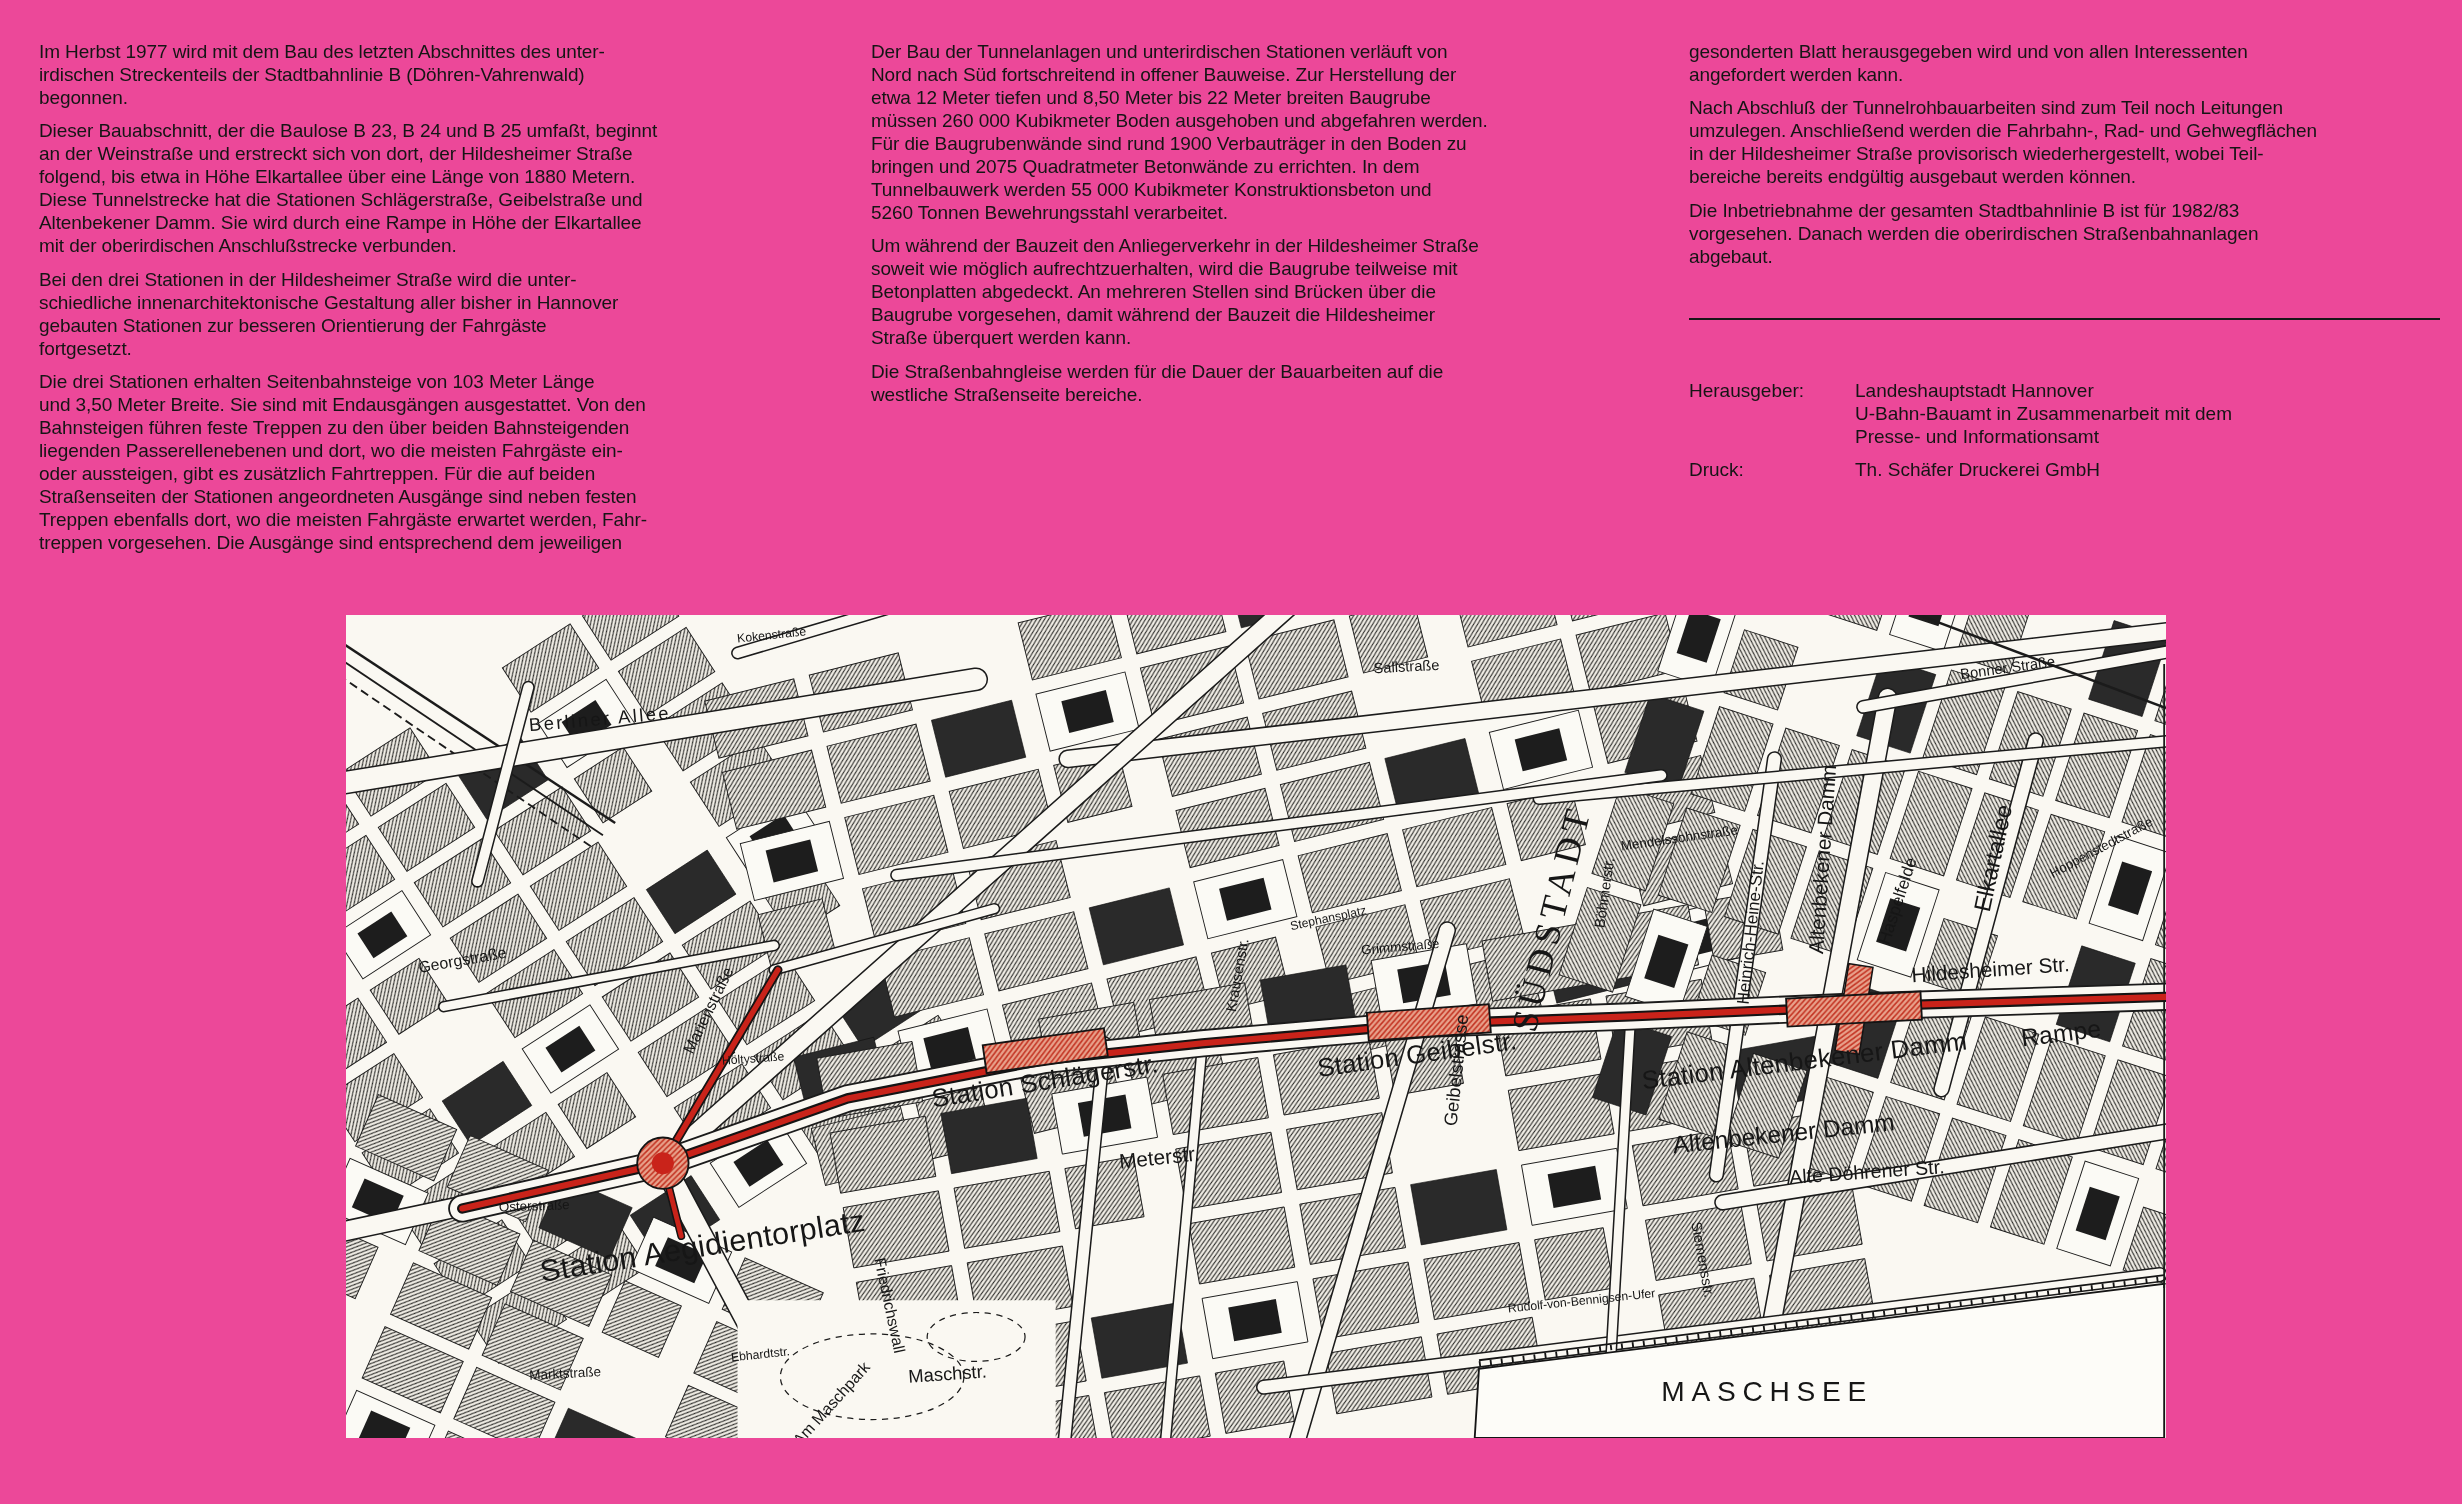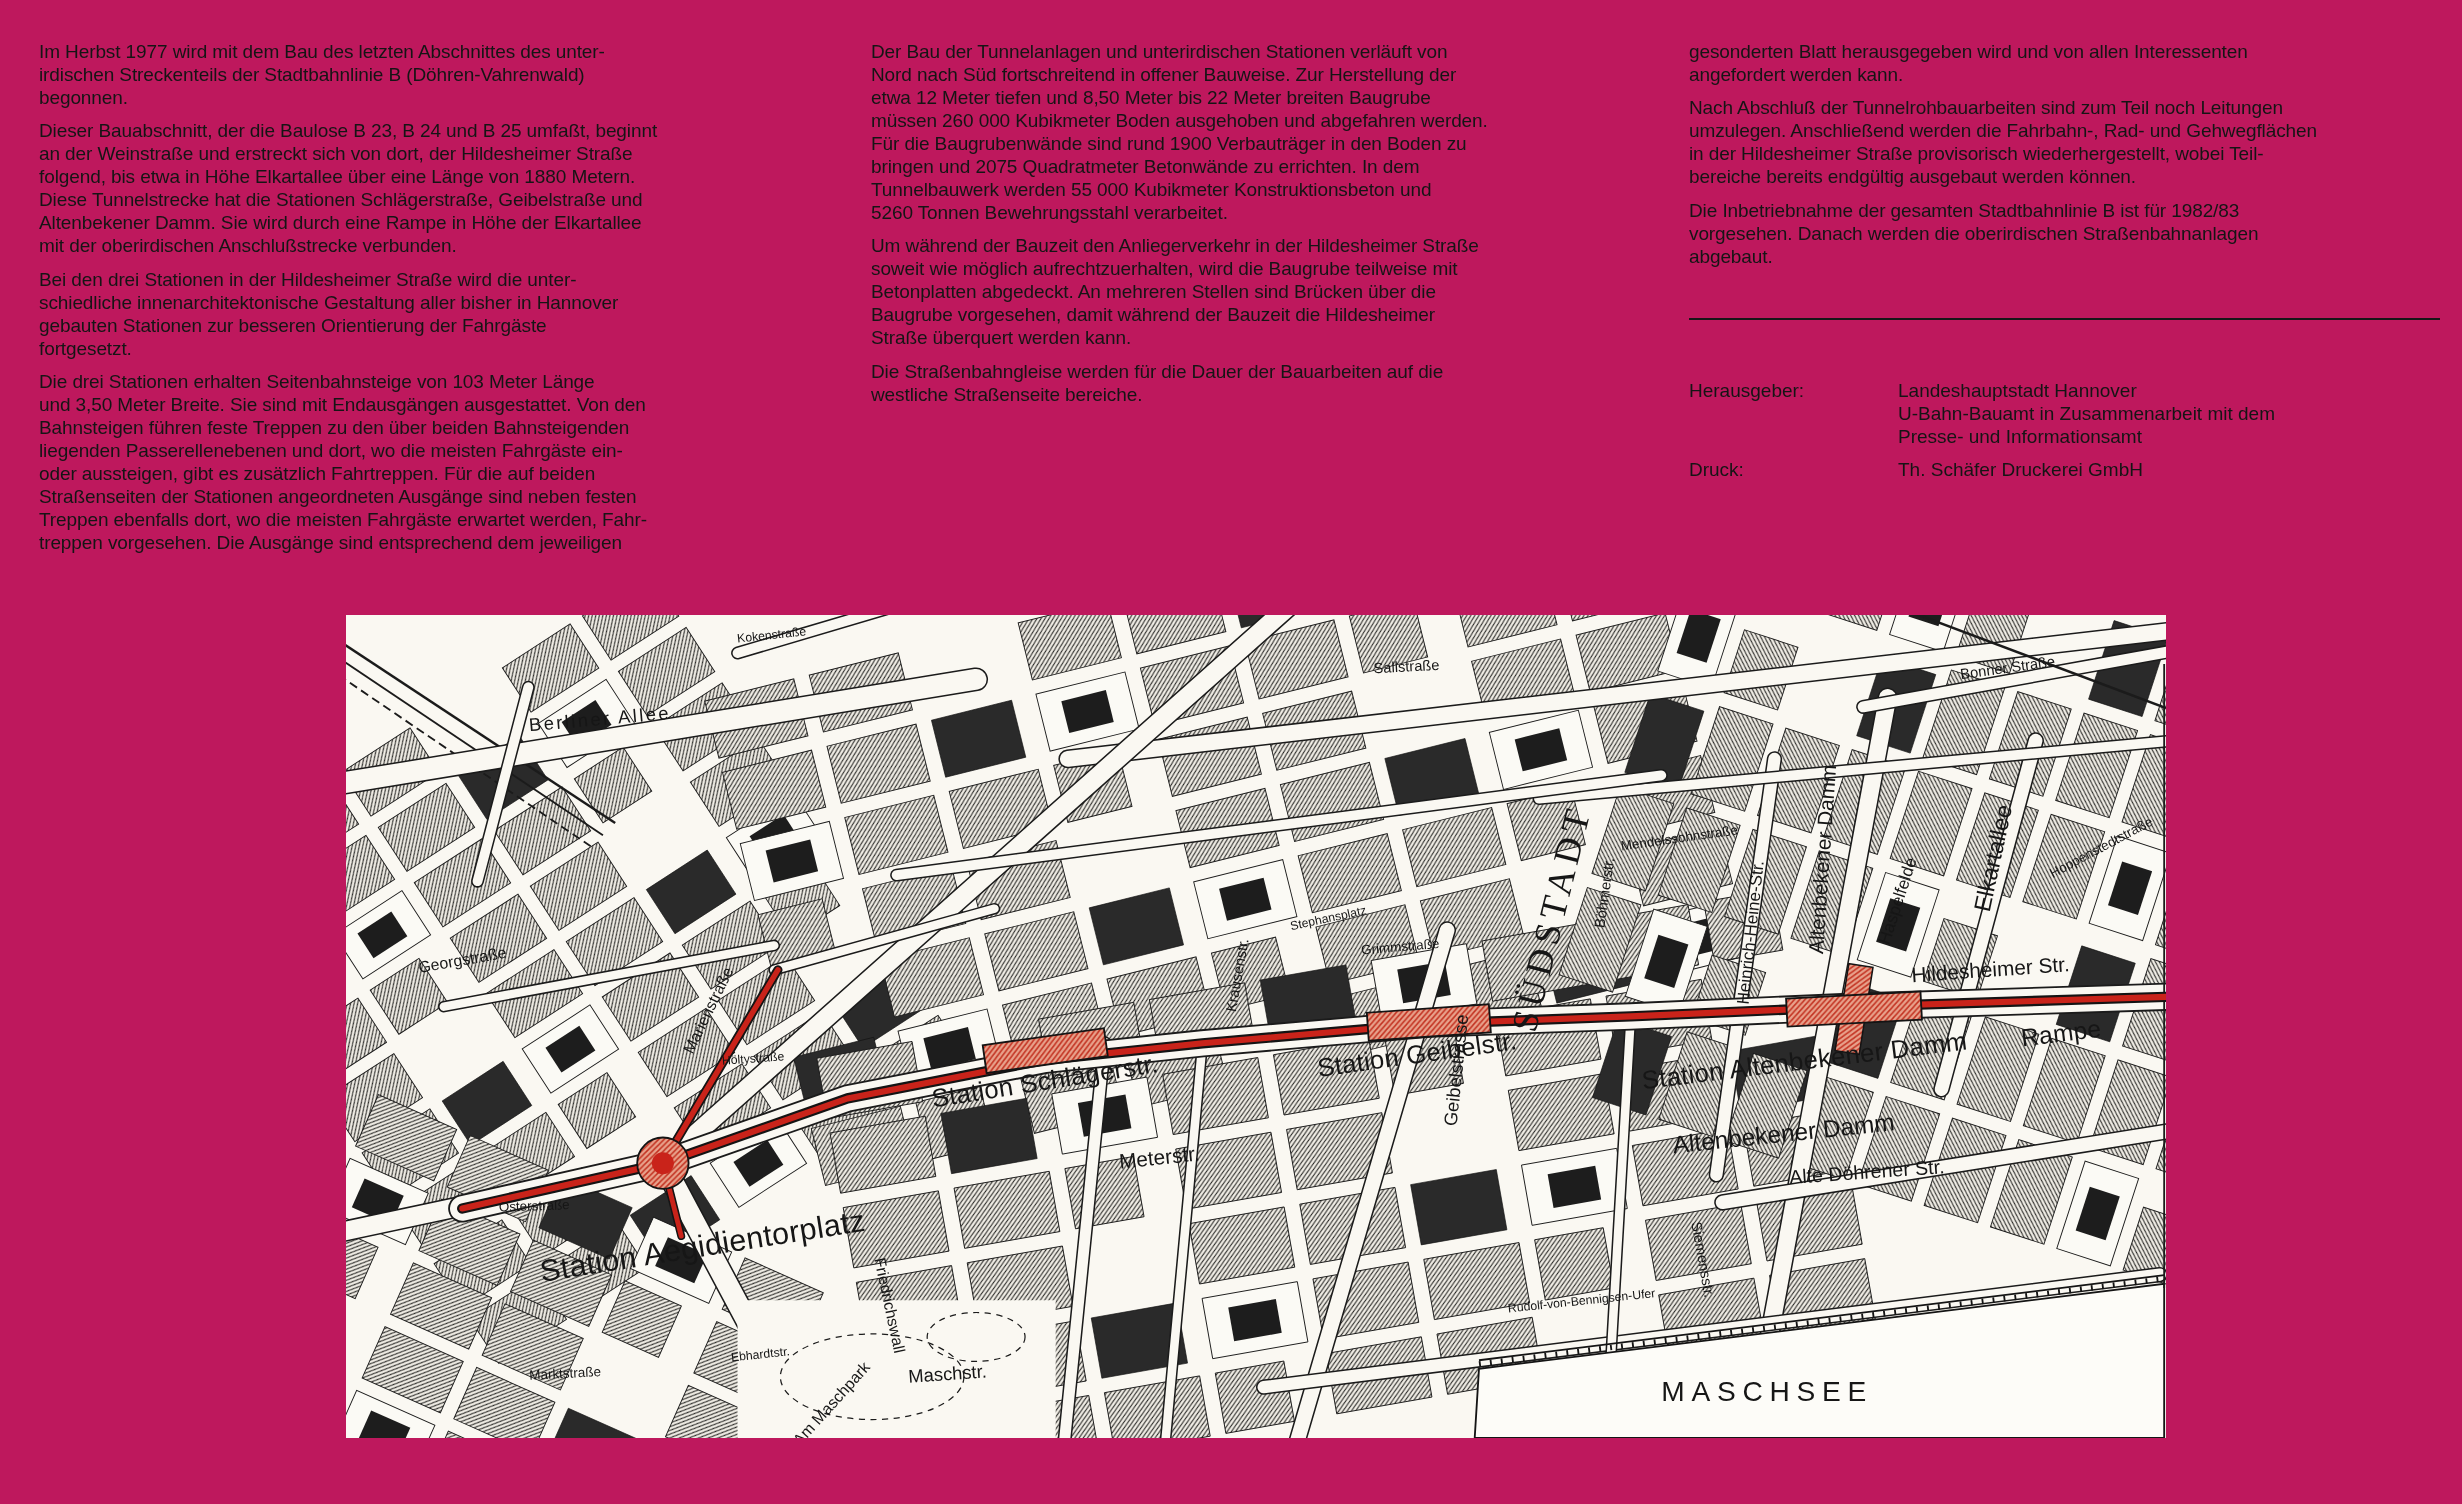--- a/index.html
+++ b/index.html
@@ -1,34 +1,34 @@
 <!DOCTYPE html>
 <html style="font-size:9.8px"><head>
 <meta charset="utf-8">
 <style>
   html,body{margin:0;padding:0;}
   .page{
     position:relative;
     width:2462px;height:1505px;
-    background:#be185d;
+    background:#ec4899;
     font-family:"Liberation Sans", sans-serif;
     color:#151515;
     overflow:hidden;
   }
   .col{
     position:absolute;top:40px;width:777px;
     font-size:19px;line-height:23px;letter-spacing:-0.1px;
   }
   .col p{margin:0 0 10.4px 0;white-space:pre-line;}
   #col1{left:39px;}
   #col2{left:871px;}
   #col3{left:1689px;}
   .imprint{position:absolute;left:1689px;top:318px;width:751px;font-size:19px;line-height:23px;}
   .imprint-rule{height:2.4px;background:#171717;margin-bottom:59px;}
-  .imprint-row{display:flex;margin-bottom:9.2px;gap:43px;}
+  .imprint-row{display:flex;margin-bottom:9.2px;}
   .imprint-label{width:166px;flex:0 0 166px;}
   .imprint-value{white-space:pre-line;}
   .map{
     position:absolute;left:346px;top:615px;width:1820px;height:823px;
     background:#faf8f2;
   }
   svg text{fill:#161616;}
   .stn{font-size:42px;letter-spacing:0.5px;}
   .stn-big{font-size:50px;letter-spacing:0.5px;}
   .st{font-size:24px;}

